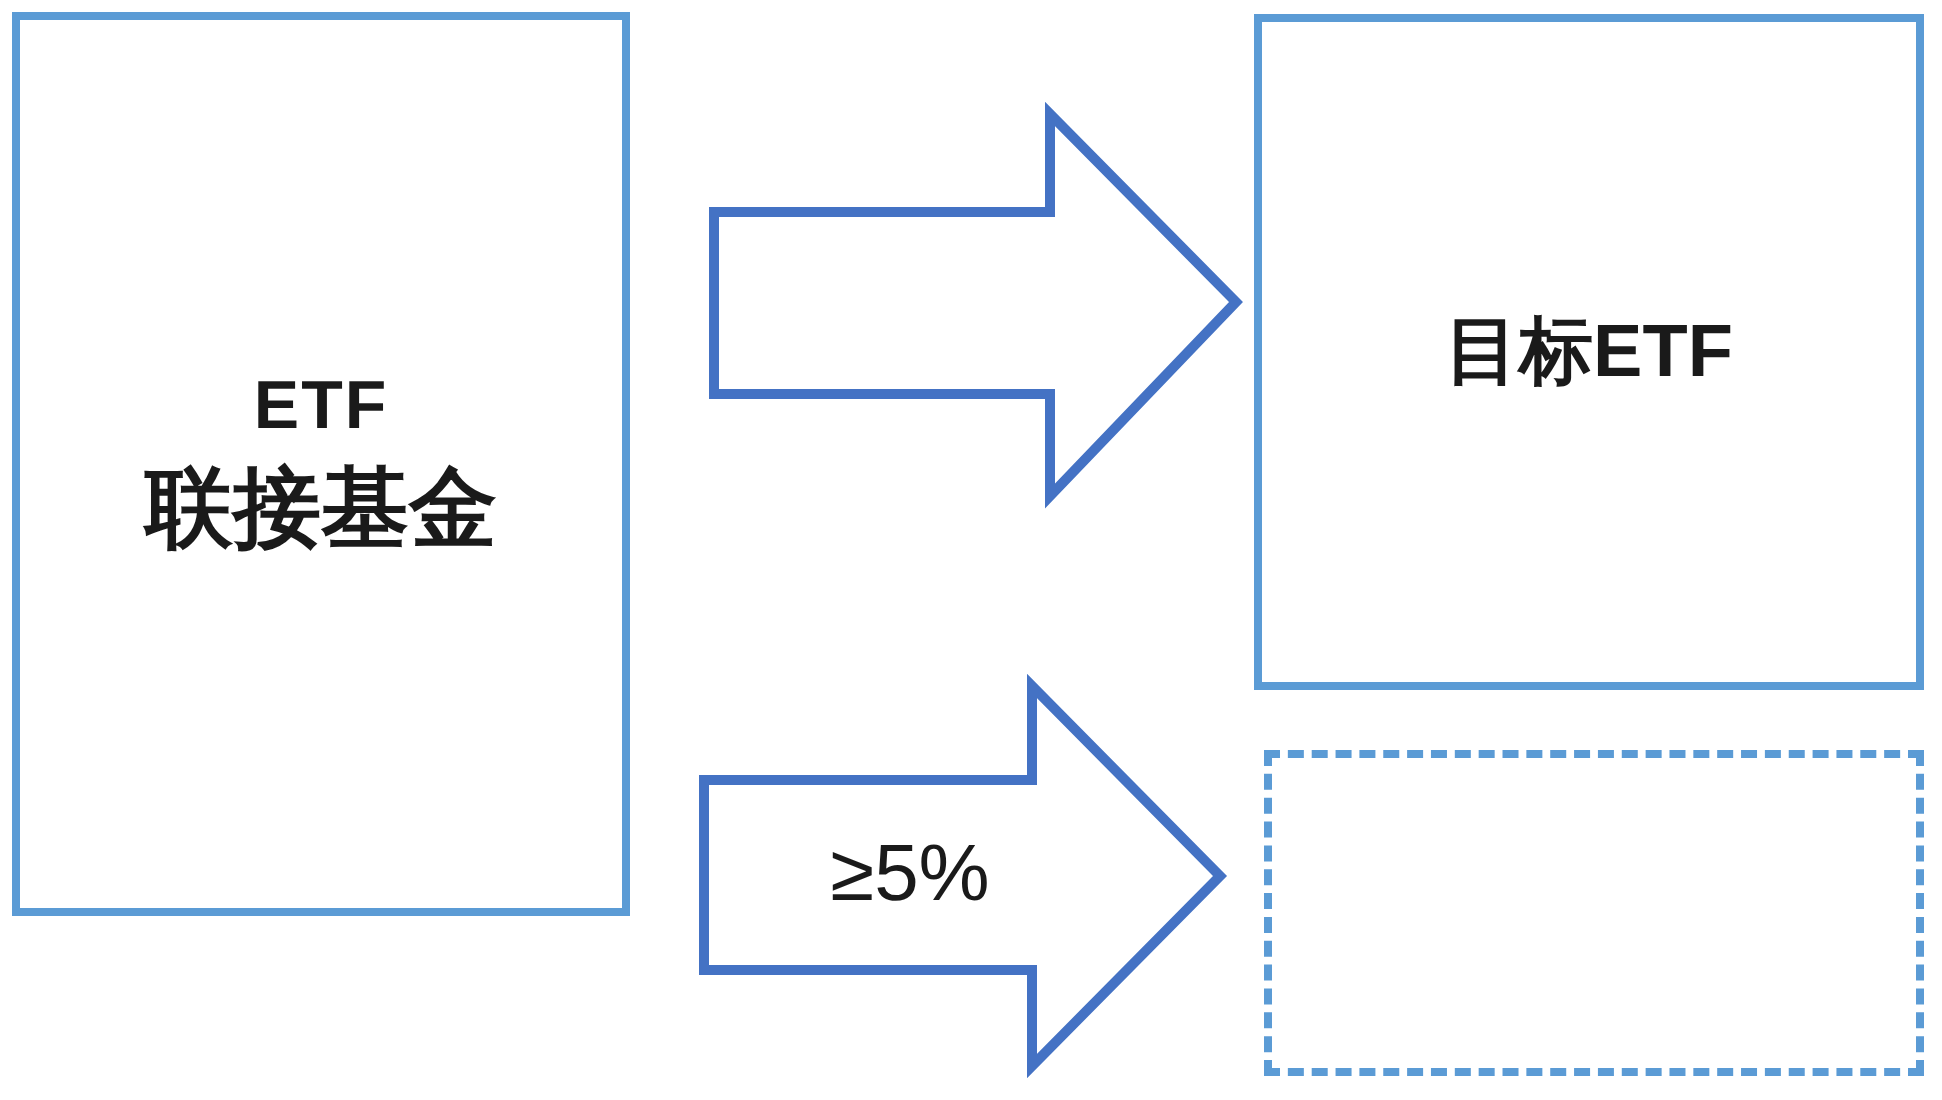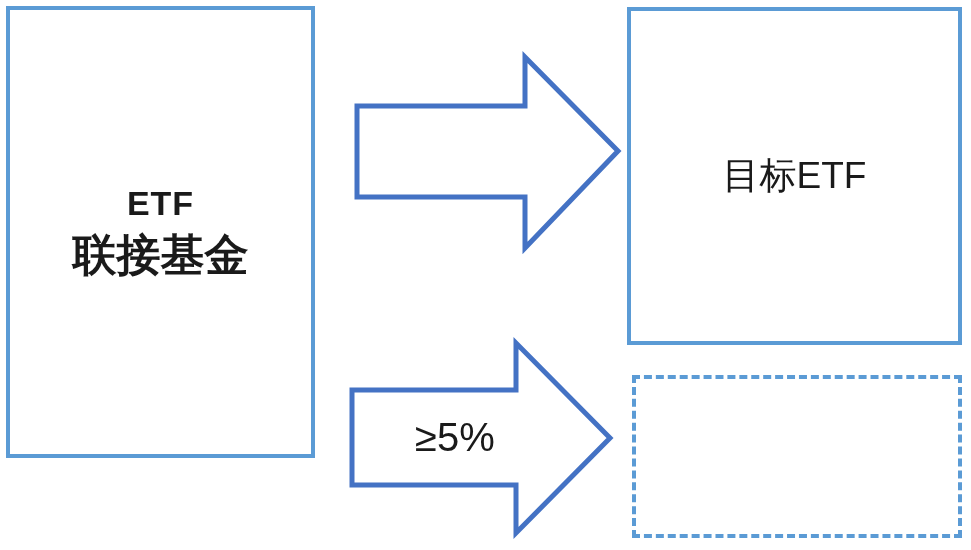--- a/index.html
+++ b/index.html
@@ -22,21 +22,21 @@
     border:4px solid var(--box-border);
     box-sizing:border-box;
     display:flex;flex-direction:column;
     align-items:center;justify-content:center;
     text-align:center;
   }
   .left-box{left:6px;top:6px;width:309px;height:452px;}
   .left-box .etf-line{font-weight:700;font-size:34px;line-height:46px;letter-spacing:1px;}
   .left-box .feeder-line{font-weight:700;font-size:44px;line-height:58px;}
   .right-top-box{left:627px;top:7px;width:335px;height:338px;}
-  .right-top-box .target-line{font-weight:400;font-size:37px;line-height:44px;}
+  .right-top-box .target-line{font-weight:700;font-size:37px;line-height:44px;}
   .dashed-box{left:632px;top:375px;width:330px;height:163px;border-style:dashed;}
   .dashed-box .cash-line{font-weight:700;font-size:31px;line-height:48px;white-space:nowrap;}
   .arrow-svg{position:absolute;overflow:visible;}
   .arrow-top{left:354px;top:54px;}
   .arrow-bottom{left:349px;top:340px;}
   .arrow-svg polygon{
     fill:var(--background);
     stroke:var(--arrow-stroke);
     stroke-width:5;
     stroke-linejoin:miter;

